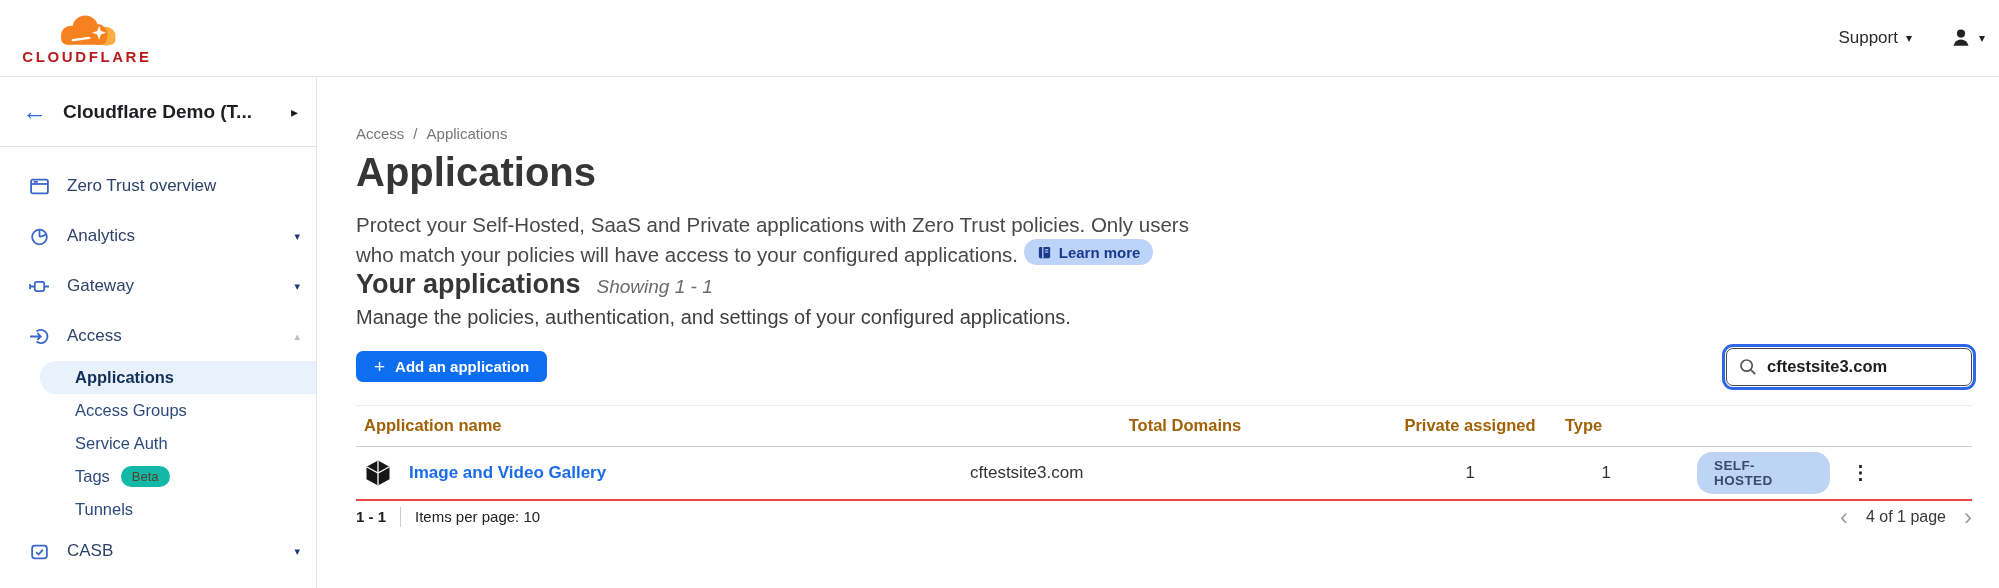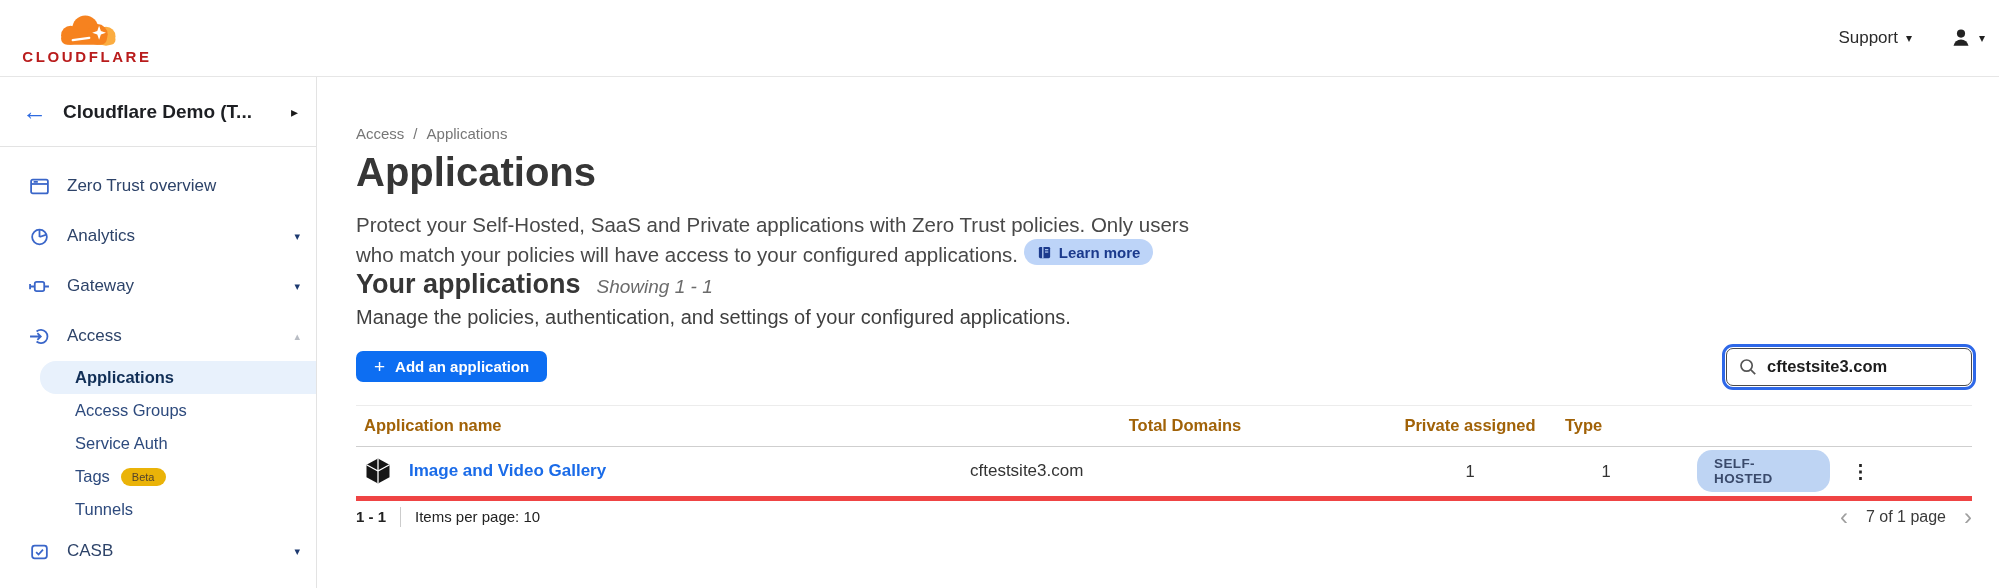--- a/index.html
+++ b/index.html
@@ -33,21 +33,21 @@
   .nav-ico { width:22px; height:22px; margin-right:17px; flex:none; display:flex; align-items:center; justify-content:center; }
   .nav-label { font-size:17px; color:#2d4369; flex:1; }
   .nav-caret { font-size:11px; color:#1d3a70; }
   .nav-caret.gray { color:#b9bdc4; }
 
   .sub-list { }
   .sub-item { height:33px; display:flex; align-items:center; padding-left:75px;
     font-size:16.5px; color:#2d4a7d; cursor:pointer; }
   .sub-item.active { margin-left:40px; padding-left:35px; background:#e8f1fc;
     border-radius:16px 0 0 16px; font-weight:700; color:#112f57; }
-  .beta-badge { margin-left:11px; background:#eab308; color:#54432c; font-size:11px;
+  .beta-badge { margin-left:11px; background:#14b8a6; color:#54432c; font-size:13px;
     padding:3px 11px; border-radius:11px; font-weight:400; }
 
   
   .main-inner { padding:48px 27px 0 39px; }
   .breadcrumb { font-size:15px; color:#767676; display:flex; gap:9px; }
   .crumb { cursor:pointer; }
   .page-title { font-size:40px; line-height:44px; font-weight:700; color:#363636; margin:8px 0 16px; }
   .desc { font-size:20.5px; line-height:29px; color:#484848; max-width:872px; }
   .learn-badge { display:inline-flex; align-items:center; gap:7px; background:#bdd4f8; color:#1b3a8c;
     font-size:15px; font-weight:600; height:26px; padding:0 13px; border-radius:13px;
@@ -66,21 +66,21 @@
   .search-wrap { position:relative; }
   .search-input { width:246px; height:38px; border:1px solid #4a4a4a; border-radius:7px;
     outline:3px solid #2e68e8; outline-offset:1px; padding:0 10px 0 40px; font-size:16.5px;
     color:#1d1d1d; font-family:inherit; font-weight:600; }
   .search-ico { position:absolute; left:12px; top:9px; }
 
   
   .apps-table { border-top:1px solid #ececec; }
   .trow { display:grid; grid-template-columns:614px 430px 140px 132px 158px 1fr; align-items:center; }
   .thead { height:41px; border-bottom:1px solid #cfcfcf; font-weight:700; font-size:16.5px; color:#a16207; }
-  .tbody-row { height:54px; border-bottom:5px solid #ef4444; font-size:17px; }
+  .tbody-row { height:54px; border-bottom:2px solid #ef4444; font-size:17px; }
   .cell-name { display:flex; align-items:center; gap:17px; padding-left:8px; }
   .th-pad { padding-left:8px; }
   .c-center { text-align:center; }
   .c-type { padding-left:25px; }
   .app-ico { width:28px; height:28px; flex:none; }
   .app-link { color:#1a6be8; font-weight:600; cursor:pointer; }
   .url-cell { color:#333; }
   .num-cell { color:#333; font-size:16.5px; }
   .type-badge { display:inline-block; background:#bed4f3; color:#3a4a6b; font-weight:700;
     font-size:13.5px; letter-spacing:.4px; padding:6px 17px; border-radius:15px; }
@@ -289,20 +289,20 @@
       </div>
 
       <div class="pager">
         <div class="pager-left">
           <span class="range">1 - 1</span>
           <span class="vdiv"></span>
           <span>Items per page: 10</span>
         </div>
         <div class="pager-right">
           <span class="chev">‹</span>
-          <span class="page-status">7 of 1 page</span>
+          <span class="page-status">4 of 1 page</span>
           <span class="chev">›</span>
         </div>
       </div>
 
     </div>
   </div>
 </div>
 
 </body></html>

